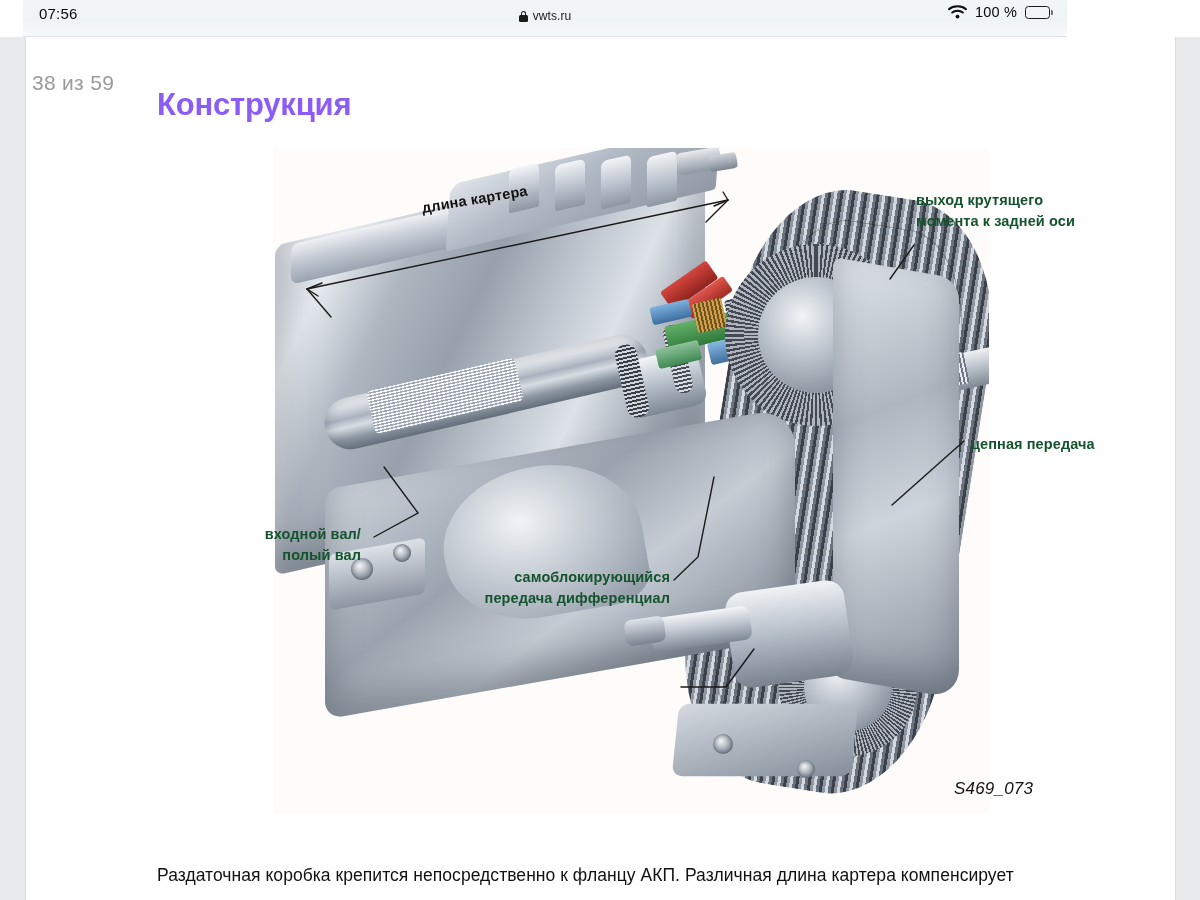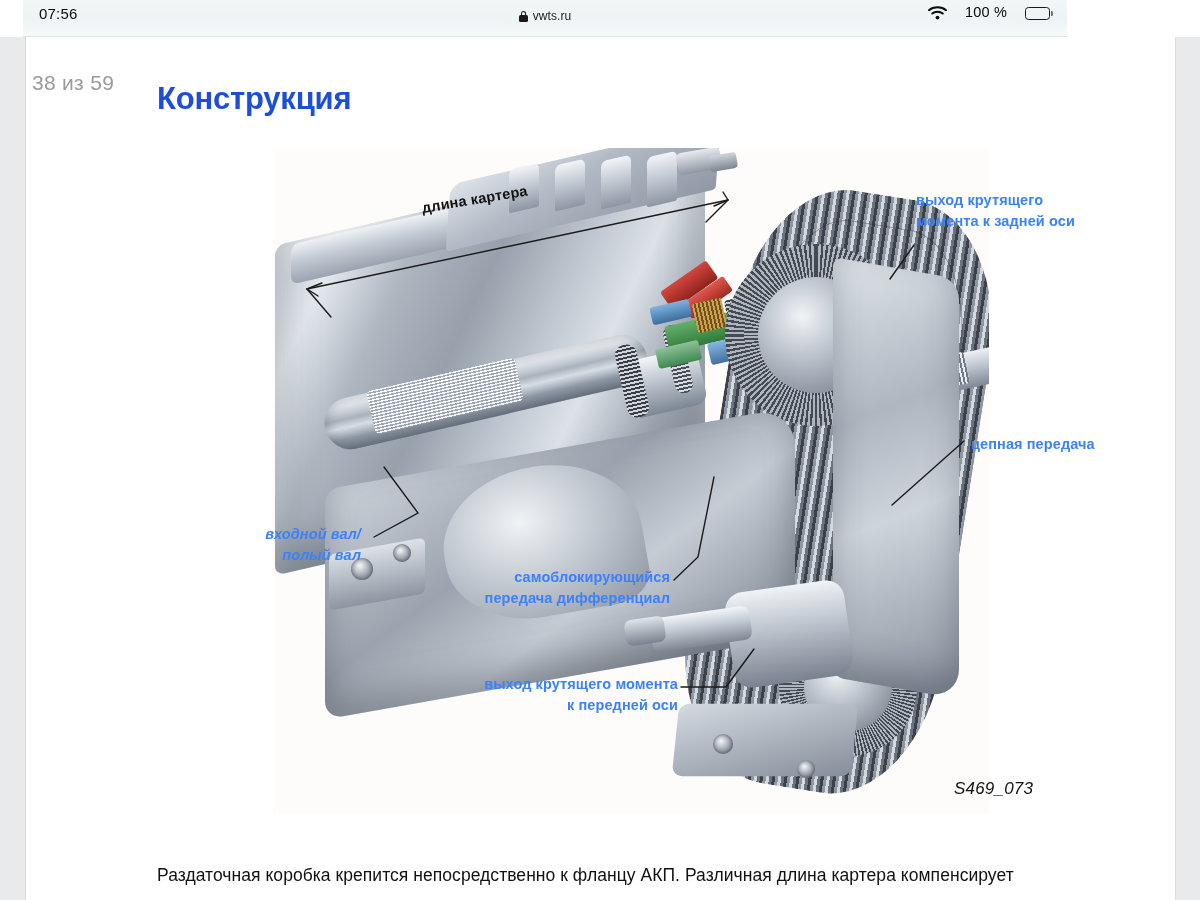--- a/index.html
+++ b/index.html
@@ -66,22 +66,22 @@
   #address-url {
     font-size: 12px;
     color: #222;
     letter-spacing: 0.1px;
   }
   #status-right {
     position: absolute;
     right: 14px;
     top: 4px;
     display: flex;
-    align-items: flex-end;
-    gap: 18px;
+    align-items: center;
+    gap: 8px;
   }
   .wifi-icon { display:block; }
   #battery-pct {
     font-size: 14.5px;
     color: #0a0a0a;
     letter-spacing: 0.2px;
   }
   .battery-icon {
     display: flex;
     align-items: center;
@@ -133,24 +133,24 @@
     top: 34px;
     font-size: 21px;
     color: #9a9a9d;
     letter-spacing: 0.3px;
     white-space: nowrap;
   }
 
   #page-title {
     position: absolute;
     left: 131px;
-    top: 23px;
+    top: 29px;
     font-size: 31px;
     font-weight: bold;
-    color: #1d4ed8;
+    color: #8b5cf6;
     letter-spacing: -0.2px;
   }
 
   
   #illustration {
     position: absolute;
     left: 247px;
     top: 111px;
     width: 716px;
     height: 666px;
@@ -342,21 +342,21 @@
     position: absolute;
     left: 0; top: 0;
     width: 1151px;
     height: 863px;
     pointer-events: none;
   }
   .callout {
     position: absolute;
     font-size: 14.5px;
     font-weight: bold;
-    color: #3b82f6;
+    color: #14532d;
     line-height: 1.42;
     letter-spacing: 0.1px;
     white-space: pre-line;
   }
   .callout.right-align { text-align: right; }
   #callout-dim {
     position: absolute;
     left: 396px;
     top: 163px;
     font-size: 14.5px;
@@ -517,27 +517,25 @@
       </g>
     </svg>
 
     <div id="callout-dim">длина картера</div>
 
     <div class="callout" style="left:890px;top:153px;width:210px;">выход крутящего
 момента к задней оси</div>
 
     <div class="callout" style="left:945px;top:397px;width:200px;">цепная передача</div>
 
-    <div class="callout right-align" style="left:115px;top:487px;width:220px;font-style:italic;">входной вал/
+    <div class="callout right-align" style="left:115px;top:487px;width:220px;">входной вал/
 полый вал</div>
 
     <div class="callout right-align" style="left:382px;top:530px;width:262px;">самоблокирующийся
 передача дифференциал</div>
 
-    <div class="callout right-align" style="left:380px;top:637px;width:272px;">выход крутящего момента
-к передней оси</div>
 
     <div id="figure-code">S469_073</div>
 
     <p id="body-text">Раздаточная коробка крепится непосредственно к фланцу АКП. Различная длина картера компенсирует разную конструктивную длину силового агрегата.</p>
 
   </div>
 </div>
 
 </body></html>

